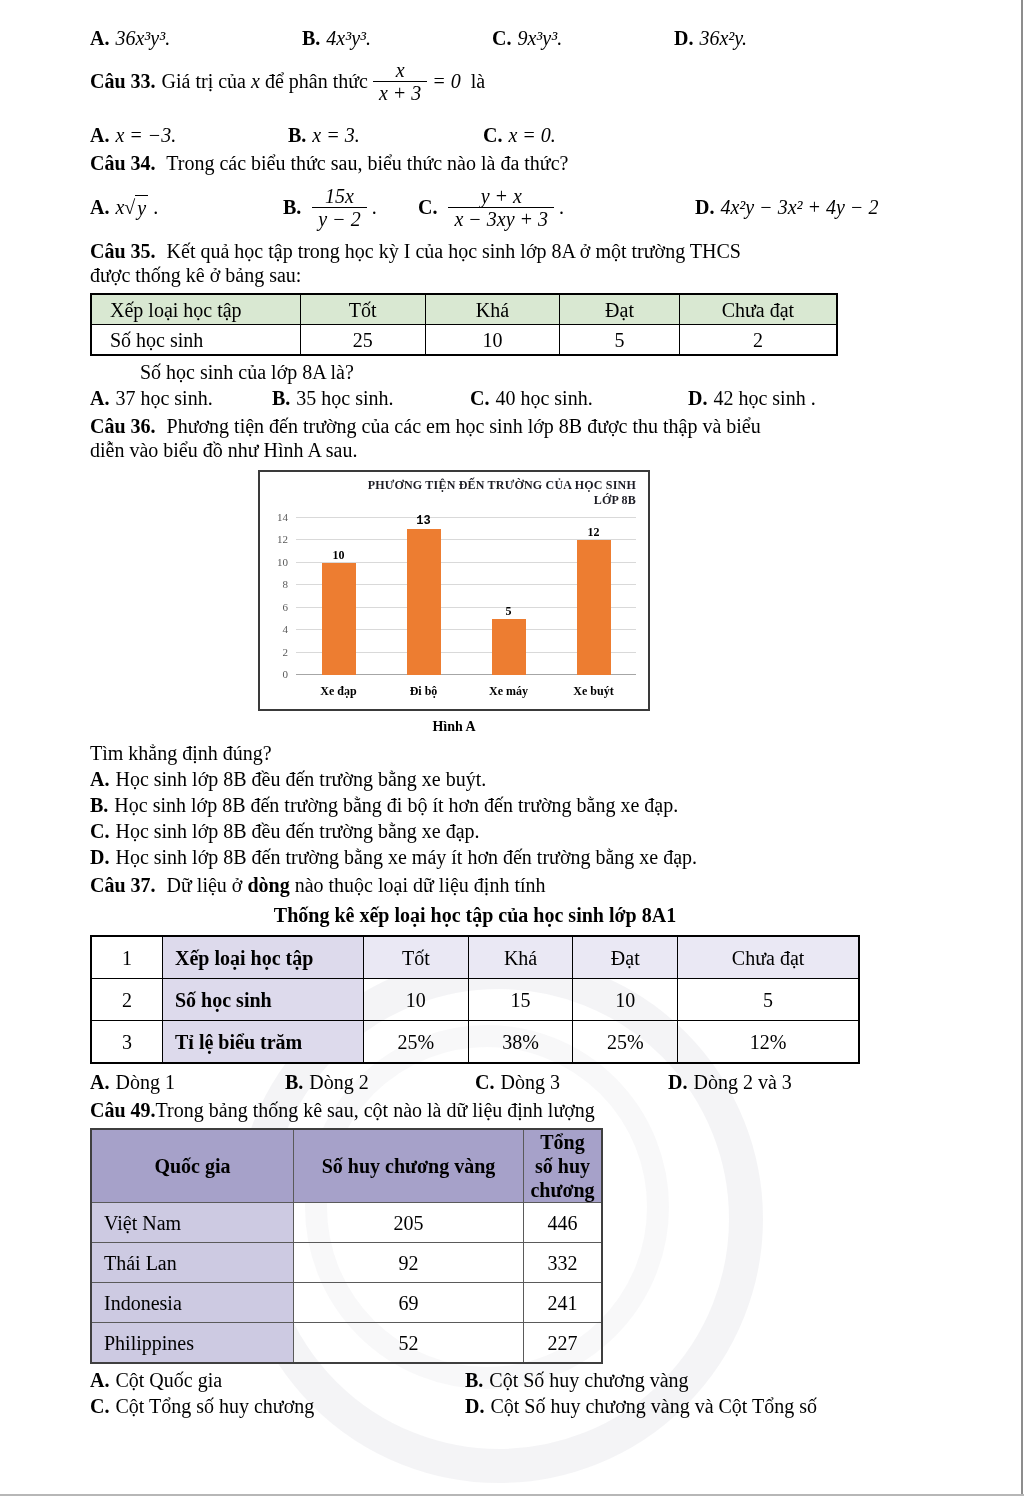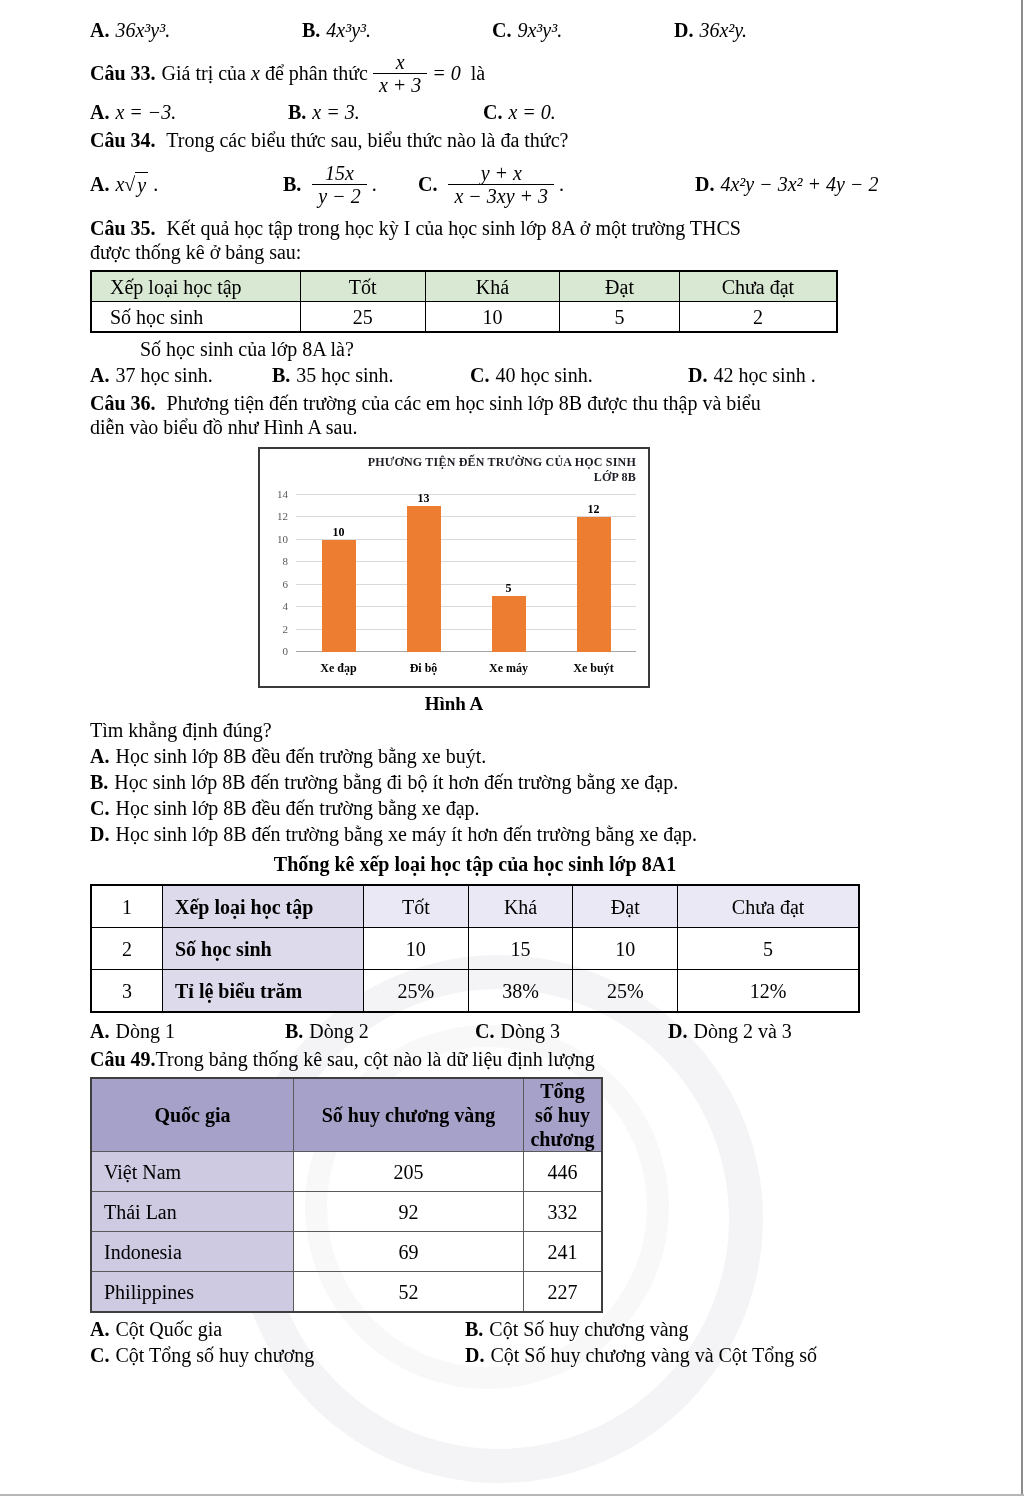--- a/index.html
+++ b/index.html
@@ -5,22 +5,22 @@
   html,body{margin:0;padding:0;background:#ffffff;}
   .page{position:relative;width:1024px;height:1496px;background:#fff;overflow:hidden;
         font-family:"Liberation Serif", serif;font-size:20px;color:#000;line-height:24px;}
   .content{position:relative;padding:16px 120px 0 90px;}
   b{font-weight:bold;}
   .math{font-style:italic;}
   .opt-label{font-weight:bold;margin-right:6px;}
   .opt{white-space:nowrap;}
   .qtitle{font-weight:bold;margin-right:6px;}
   .row{display:grid;align-items:center;}
-  .opts-q32{grid-template-columns:212px 190px 182px 1fr;margin-top:2px;}
-  .opts-q33{grid-template-columns:198px 195px 126px 1fr;margin-top:2px;}
+  .opts-q32{grid-template-columns:212px 190px 182px 1fr;margin-top:10px;}
+  .opts-q33{grid-template-columns:198px 195px 126px 1fr;margin-top:17px;}
   .opts-q35{grid-template-columns:182px 198px 218px 1fr;margin-top:2px;}
   .opts-q37{grid-template-columns:195px 190px 193px 1fr;margin-top:6px;}
   .opts-q38{grid-template-columns:375px 1fr;margin-top:4px;}
   .qline{margin-top:4px;}
   .title-row{display:flex;align-items:center;margin-top:6px;min-height:50px;}
   .frac{display:inline-block;text-align:center;vertical-align:middle;margin:0 5px;font-style:italic;line-height:22px;}
   .frac .num{display:block;padding:0 6px;}
   .frac .den{display:block;border-top:1.5px solid #000;padding:0 6px;}
   .sqrt-sym{font-style:normal;}
   .radicand{font-style:italic;border-top:1.2px solid #000;padding:0 2px;}
@@ -53,21 +53,21 @@
   .chart-inner{position:relative;margin-top:10px;margin-left:30px;}
   .chart-plot{position:relative;height:157px;width:340px;}
   .gridline{position:absolute;left:0;right:0;height:1px;background:#d9d9d9;}
   .gridline.baseline{background:#a6a6a6;}
   .chart-yaxis{position:absolute;left:-28px;top:0;height:157px;width:24px;}
   .ytick{position:absolute;right:4px;font-size:11px;color:#595959;line-height:13px;}
   .chart-bar{position:absolute;bottom:0;width:34px;}
   .bar-value{position:absolute;width:34px;text-align:center;font-size:12px;font-weight:bold;line-height:14px;}
   .chart-xaxis{display:flex;width:340px;margin-top:4px;}
   .xcat{flex:1;text-align:center;font-size:12px;font-weight:bold;}
-  .chart-caption{font-weight:bold;text-align:center;margin-top:4px;width:392px;font-size:19px;}
+  .chart-caption{font-weight:bold;text-align:center;margin-top:4px;width:392px;font-size:14px;}
   .stack>div{margin-top:2px;}
   
   .edge-right{position:absolute;top:0;bottom:0;right:1px;width:2px;background:#8d8d8d;}
   .edge-bottom{position:absolute;left:0;right:0;bottom:0;height:2px;background:#b7b7b7;}
   .watermark{position:absolute;left:235px;top:955px;width:460px;height:460px;border:34px solid rgba(150,150,170,0.10);border-radius:50%;pointer-events:none;}
   .watermark2{position:absolute;left:305px;top:1025px;width:320px;height:320px;border:22px solid rgba(150,150,170,0.07);border-radius:50%;pointer-events:none;}
 </style>
 </head>
 <body>
 
@@ -199,21 +199,21 @@
               <div class="gridline" style="bottom: 14.2857%;"></div>
               <div class="gridline" style="bottom: 28.5714%;"></div>
               <div class="gridline" style="bottom: 42.8571%;"></div>
               <div class="gridline" style="bottom: 57.1429%;"></div>
               <div class="gridline" style="bottom: 71.4286%;"></div>
               <div class="gridline" style="bottom: 85.7143%;"></div>
               <div class="gridline" style="bottom: 100%;"></div>
               <div class="chart-bar" style="left: calc(12.5% - 17px); height: 71.4286%; background: rgb(237, 125, 49);"></div>
               <div class="bar-value" style="left: calc(12.5% - 17px); bottom: calc(71.4286% + 1px);">10</div>
               <div class="chart-bar" style="left: calc(37.5% - 17px); height: 92.8571%; background: rgb(237, 125, 49);"></div>
-              <div class="bar-value" style="left: calc(37.5% - 17px); bottom: calc(92.8571% + 1px);">13</div>
+              <div class="bar-value" style="left: calc(37.5% - 17px); bottom: calc(92.8571% + 1px); font-family: Liberation Mono, monospace;">13</div>
               <div class="chart-bar" style="left: calc(62.5% - 17px); height: 35.7143%; background: rgb(237, 125, 49);"></div>
               <div class="bar-value" style="left: calc(62.5% - 17px); bottom: calc(35.7143% + 1px);">5</div>
               <div class="chart-bar" style="left: calc(87.5% - 17px); height: 85.7143%; background: rgb(237, 125, 49);"></div>
               <div class="bar-value" style="left: calc(87.5% - 17px); bottom: calc(85.7143% + 1px);">12</div>
             </div>
           <div class="chart-xaxis" id="chart-xaxis">
               <div class="xcat">Xe đạp</div>
               <div class="xcat">Đi bộ</div>
               <div class="xcat">Xe máy</div>
               <div class="xcat">Xe buýt</div>
@@ -224,20 +224,24 @@
     </div>
 
     <div class="stack">
       <div>Tìm khẳng định đúng?</div>
       <div><b class="opt-label">A.</b><span>Học sinh lớp 8B đều đến trường bằng xe buýt.</span></div>
       <div><b class="opt-label">B.</b><span>Học sinh lớp 8B đến trường bằng đi bộ ít hơn đến trường bằng xe đạp.</span></div>
       <div><b class="opt-label">C.</b><span>Học sinh lớp 8B đều đến trường bằng xe đạp.</span></div>
       <div><b class="opt-label">D.</b><span>Học sinh lớp 8B đến trường bằng xe máy ít hơn đến trường bằng xe đạp.</span></div>
     </div>
 
+    <div class="qline">
+      <span class="qtitle">Câu 37.</span>
+      <span>Dữ liệu ở </span><b>dòng</b><span> nào thuộc loại dữ liệu định tính</span>
+    </div>
     <div class="tbl-title">Thống kê xếp loại học tập của học sinh lớp 8A1</div>
     <table class="t37">
       <tbody>
           <tr class="first">
         <td class="numcol">1</td>
         <td class="labelcol">Xếp loại học tập</td>
         <td class="val">Tốt</td>
         <td class="val">Khá</td>
         <td class="val">Đạt</td>
         <td class="val">Chưa đạt</td>

